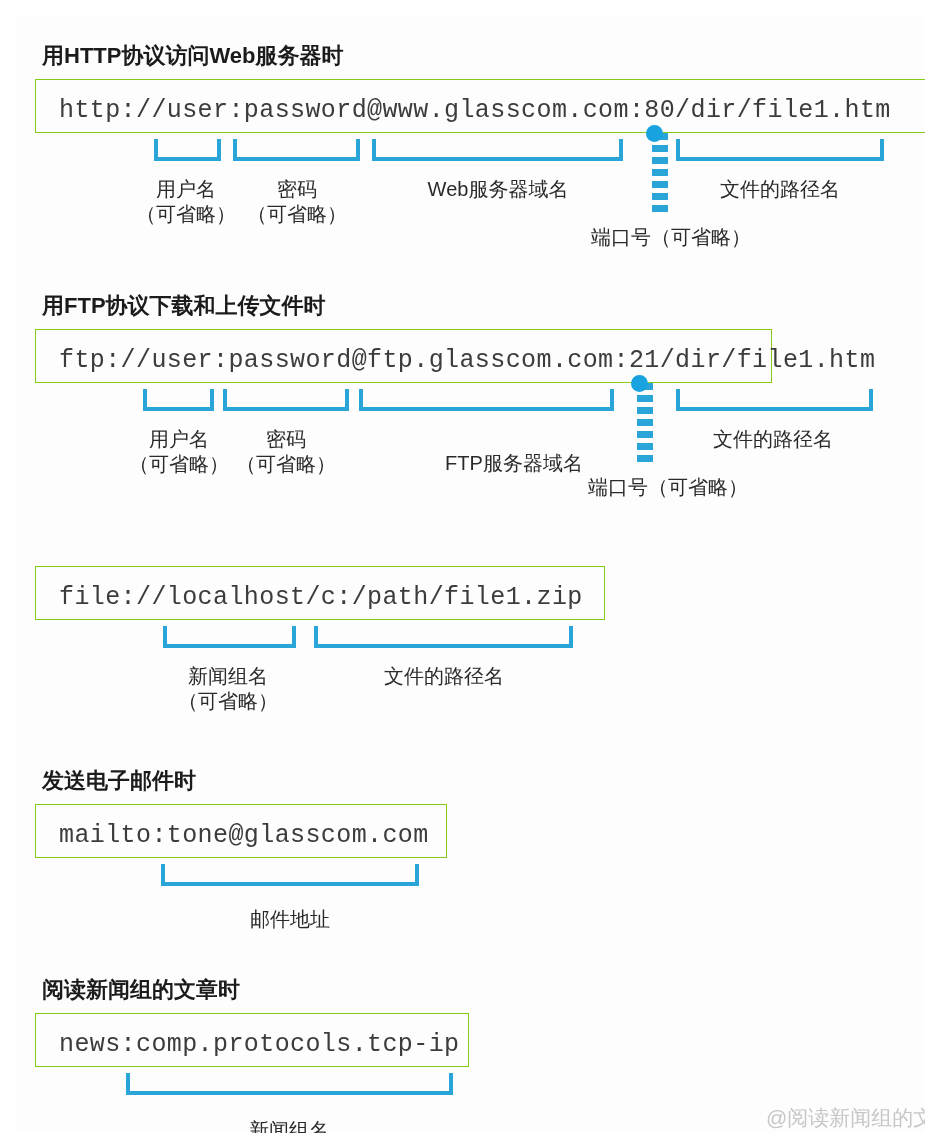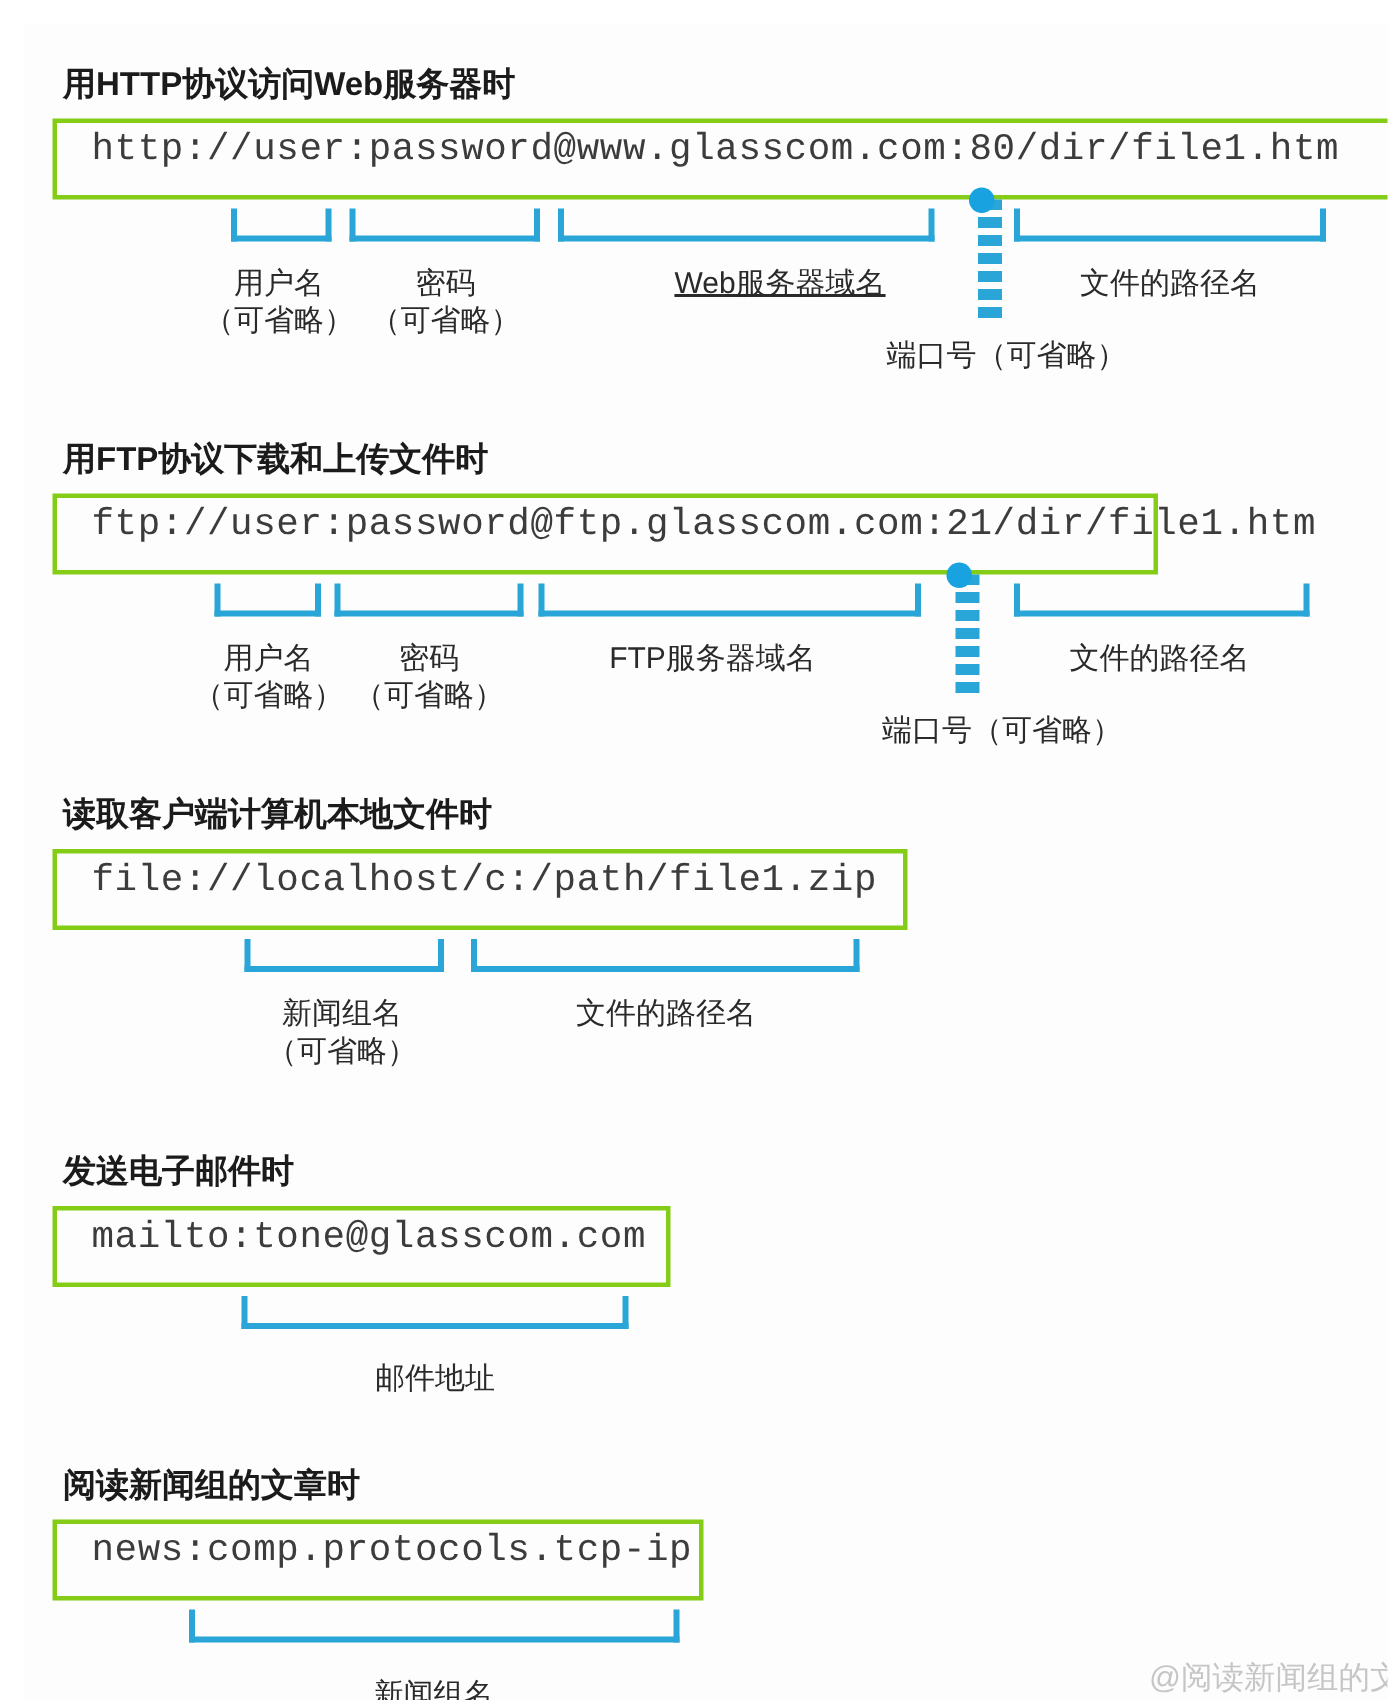--- a/index.html
+++ b/index.html
@@ -20,22 +20,22 @@
     overflow:hidden;
   }
   .url-section{position:absolute;left:0;width:933px;}
   .sec-title{
     position:absolute;left:18px;top:0;
     font-size:22px;font-weight:bold;color:var(--ink);
     line-height:28px;white-space:nowrap;
   }
   .url-box{
     position:absolute;left:19px;top:45px;height:54px;
-    border:3px solid #84cc16;background:#fdfdfd;
-    display:flex;align-items:flex-end;
+    border:1px solid #84cc16;background:#fdfdfd;
+    display:flex;align-items:flex-start;
     padding-left:15px;
   }
   .url-text{
     font-family:"Liberation Mono", monospace;
     font-size:25px;letter-spacing:0.4px;color:var(--url);
     white-space:pre;
   }
   .bracket{
     position:absolute;top:105px;height:22px;
     border-left:4px solid var(--blue);
@@ -72,51 +72,50 @@
     <h2 class="sec-title">用HTTP协议访问Web服务器时</h2>
     <div class="url-box" style="width:897px;">
       <code class="url-text">http://user:password@www.glasscom.com:80/dir/file1.htm</code>
     </div>
     <div class="bracket" style="left:138px;width:67px;"></div>
     <div class="bracket" style="left:217px;width:127px;"></div>
     <div class="bracket" style="left:356px;width:251px;"></div>
     <div class="bracket" style="left:660px;width:208px;"></div>
     <div class="blabel row1" style="left:170px;">用户名</div>
     <div class="blabel row1" style="left:281px;">密码</div>
-    <div class="blabel row1" style="left:504px;text-decoration:underline;">Web服务器域名</div>
+    <div class="blabel row1" style="left:482px;">Web服务器域名</div>
     <div class="blabel row1" style="left:764px;">文件的路径名</div>
     <div class="blabel row2" style="left:170px;">（可省略）</div>
     <div class="blabel row2" style="left:281px;">（可省略）</div>
     <div class="port-dot" style="left:630px;"></div>
     <div class="port-dash" style="left:636px;"></div>
     <div class="blabel port-label" style="left:655px;">端口号（可省略）</div>
   </section>
 
   <section class="url-section" style="top:268px;height:230px;">
     <h2 class="sec-title">用FTP协议下载和上传文件时</h2>
     <div class="url-box" style="width:737px;">
       <code class="url-text">ftp://user:password@ftp.glasscom.com:21/dir/file1.htm</code>
     </div>
     <div class="bracket" style="left:127px;width:71px;"></div>
     <div class="bracket" style="left:207px;width:126px;"></div>
     <div class="bracket" style="left:343px;width:255px;"></div>
     <div class="bracket" style="left:660px;width:197px;"></div>
     <div class="blabel row1" style="left:163px;">用户名</div>
     <div class="blabel row1" style="left:270px;">密码</div>
-    <div class="blabel row1" style="left:459px;">FTP服务器域名</div>
+    <div class="blabel row1" style="left:498px;margin-top:24px;">FTP服务器域名</div>
     <div class="blabel row1" style="left:757px;">文件的路径名</div>
     <div class="blabel row2" style="left:163px;">（可省略）</div>
     <div class="blabel row2" style="left:270px;">（可省略）</div>
     <div class="port-dot" style="left:615px;"></div>
     <div class="port-dash" style="left:621px;"></div>
     <div class="blabel port-label" style="left:652px;">端口号（可省略）</div>
   </section>
 
   <section class="url-section" style="top:505px;height:200px;">
-    <h2 class="sec-title">读取客户端计算机本地文件时</h2>
     <div class="url-box" style="width:570px;">
       <code class="url-text">file://localhost/c:/path/file1.zip</code>
     </div>
     <div class="bracket" style="left:147px;width:133px;"></div>
     <div class="bracket" style="left:298px;width:259px;"></div>
     <div class="blabel row1" style="left:212px;">新闻组名</div>
     <div class="blabel row1" style="left:428px;">文件的路径名</div>
     <div class="blabel row2" style="left:212px;">（可省略）</div>
   </section>
 

